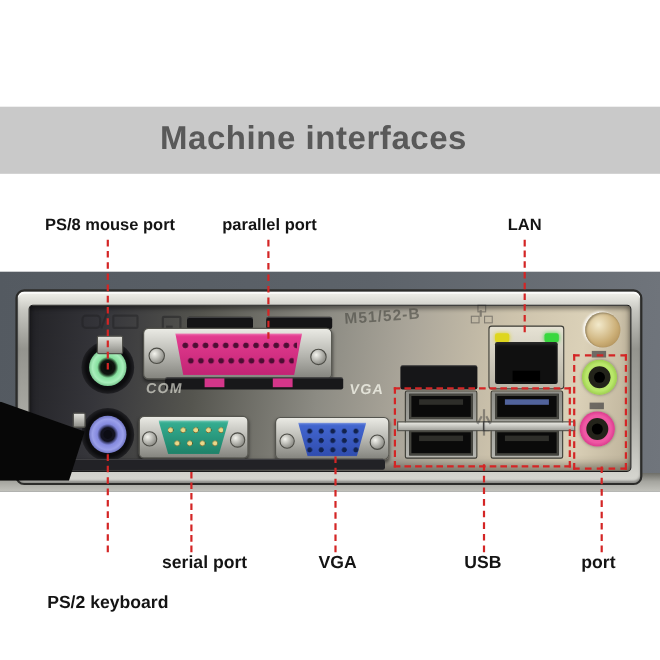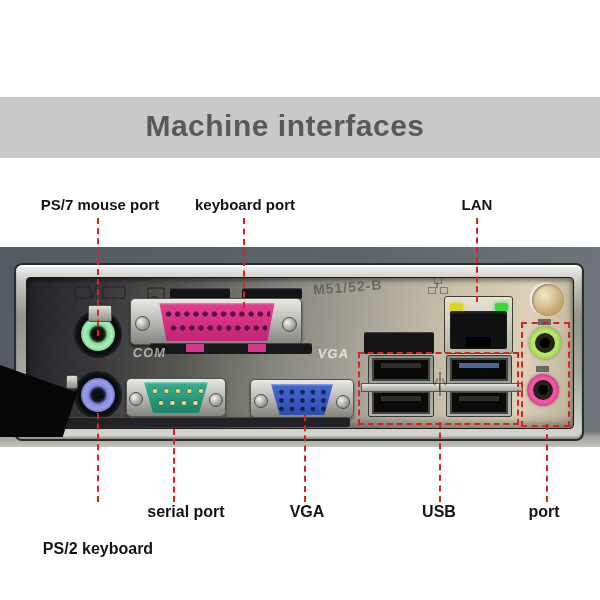--- a/index.html
+++ b/index.html
@@ -226,20 +226,20 @@
 <div class="vline" style="left:243px;top:218px;height:90px;"></div>
 <div class="vline" style="left:476px;top:218px;height:84px;"></div>
 <div class="vline" style="left:97px;top:413px;height:89px;"></div>
 <div class="vline" style="left:173px;top:429px;height:73px;"></div>
 <div class="vline" style="left:304px;top:415px;height:87px;"></div>
 <div class="vline" style="left:439px;top:422px;height:80px;"></div>
 <div class="vline" style="left:546px;top:424px;height:78px;"></div>
 <div class="dbox" style="left:358px;top:352px;width:157px;height:69px;"></div>
 <div class="dbox" style="left:521px;top:322px;width:45px;height:101px;"></div>
 
-<div class="lbl lbl-top" style="left:40px;width:120px;">PS/7 mouse port</div>
-<div class="lbl lbl-top" style="left:195px;width:100px;">keyboard port</div>
+<div class="lbl lbl-top" style="left:40px;width:120px;">PS/8 mouse port</div>
+<div class="lbl lbl-top" style="left:195px;width:100px;">parallel port</div>
 <div class="lbl lbl-top" style="left:447px;width:60px;">LAN</div>
 <div class="lbl lbl-bot" style="left:38px;width:120px;margin-top:37px;">PS/2 keyboard</div>
 <div class="lbl lbl-bot" style="left:136px;width:100px;">serial port</div>
 <div class="lbl lbl-bot" style="left:277px;width:60px;">VGA</div>
 <div class="lbl lbl-bot" style="left:409px;width:60px;">USB</div>
 <div class="lbl lbl-bot" style="left:514px;width:60px;">port</div>
 
 </body></html>

